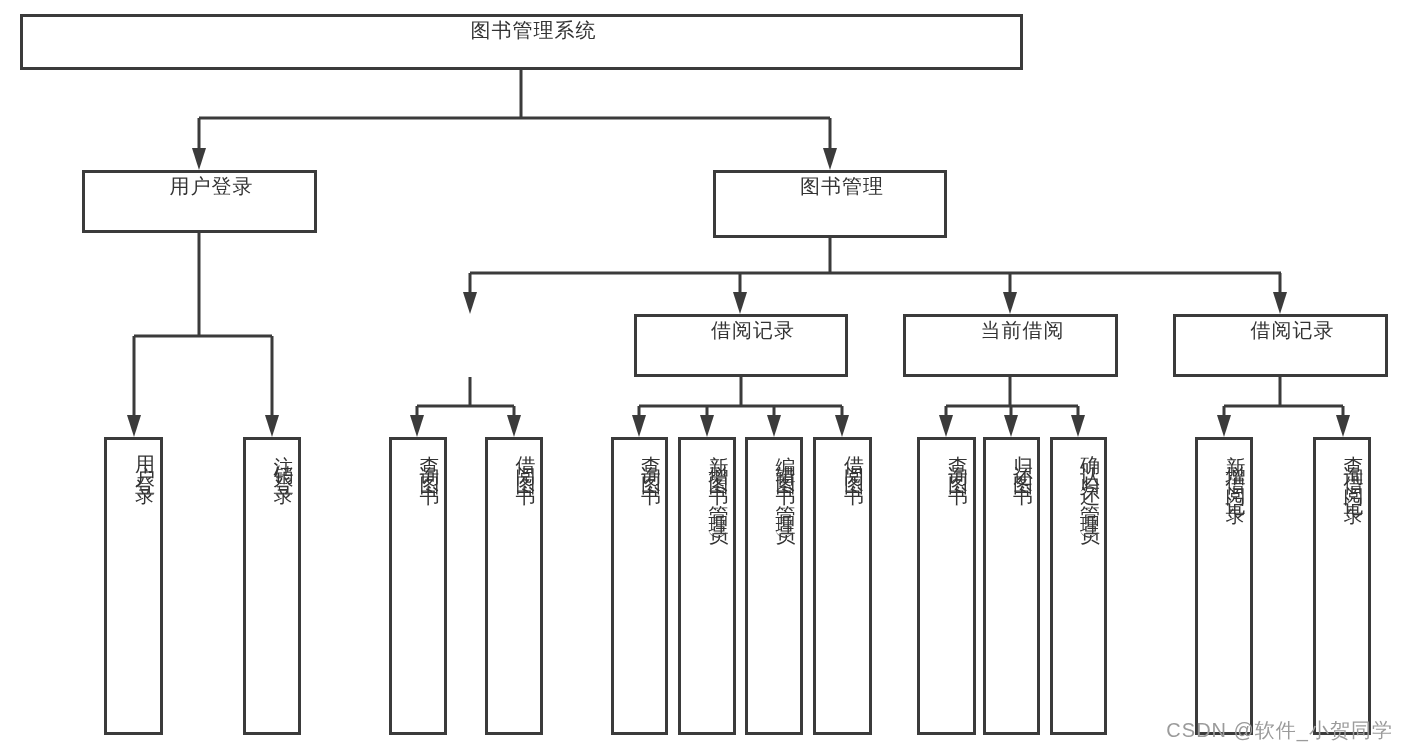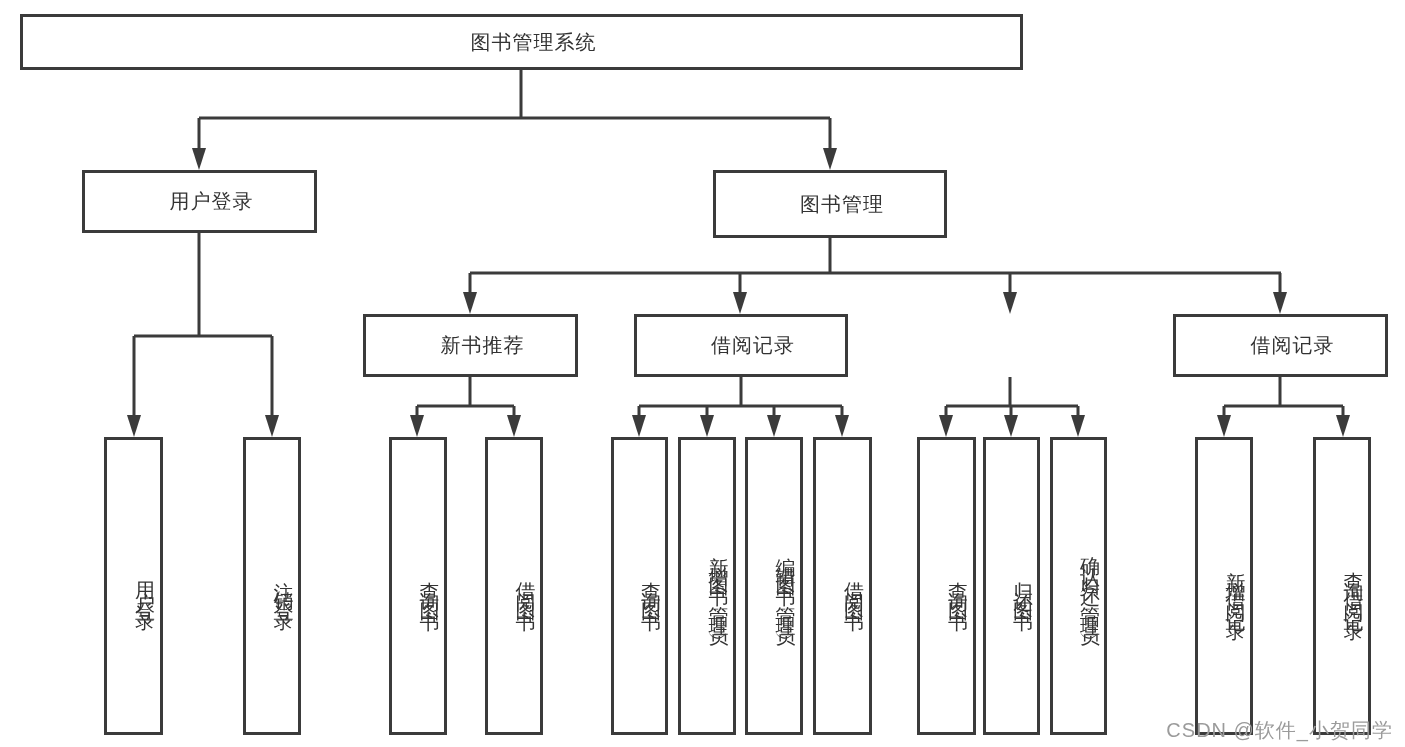--- a/index.html
+++ b/index.html
@@ -12,21 +12,21 @@
   html,body{width:1405px;height:747px;background:var(--bg);overflow:hidden;}
   body{font-family:"Liberation Sans","DejaVu Sans",sans-serif;color:var(--text);}
   .canvas{position:relative;width:1405px;height:747px;background:var(--bg);}
   .connectors{position:absolute;left:0;top:0;width:1405px;height:747px;}
   .connectors path{stroke:var(--line);stroke-width:3;fill:none;}
   .connectors polygon{fill:var(--line);stroke:none;}
   .node{
     position:absolute;
     background:var(--bg);
     border:3px solid var(--line);
-    display:flex;align-items:center;justify-content:center;
+    display:flex;align-items:flex-start;justify-content:center;
     font-size:20px;color:var(--text);
     letter-spacing:1px;
     white-space:nowrap;
     padding-left:24px;
   }
   .leaf span{
     writing-mode:vertical-rl;
     text-orientation:mixed;
     font-size:20px;
     letter-spacing:10px;
@@ -94,25 +94,25 @@
     <span>图书管理系统</span>
   </div>
 
   <div class="node" style="left:82px;top:170px;width:235px;height:63px">
     <span>用户登录</span>
   </div>
   <div class="node" style="left:713px;top:170px;width:234px;height:68px">
     <span>图书管理</span>
   </div>
 
-  <div class="node" style="left:363px;top:314px;width:215px;height:63px">
-    <span>新书推荐</span>
-  </div>
   <div class="node" style="left:634px;top:314px;width:214px;height:63px">
     <span>借阅记录</span>
+  </div>
+  <div class="node" style="left:903px;top:314px;width:215px;height:63px">
+    <span>当前借阅</span>
   </div>
   <div class="node" style="left:1173px;top:314px;width:215px;height:63px">
     <span>借阅记录</span>
   </div>
 
   <div class="node leaf" style="left:104px;top:437px;width:59px;height:298px">
     <span>用户登录</span>
   </div>
   <div class="node leaf" style="left:243px;top:437px;width:58px;height:298px">
     <span>注销登录</span>

